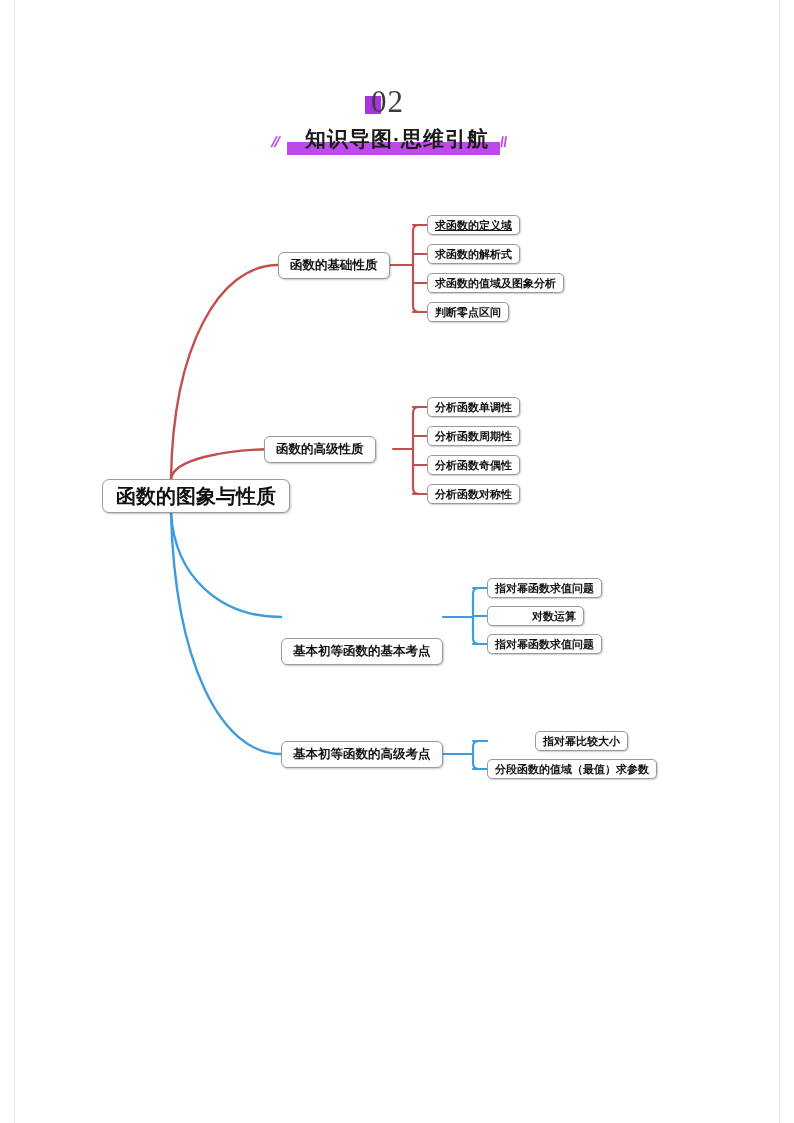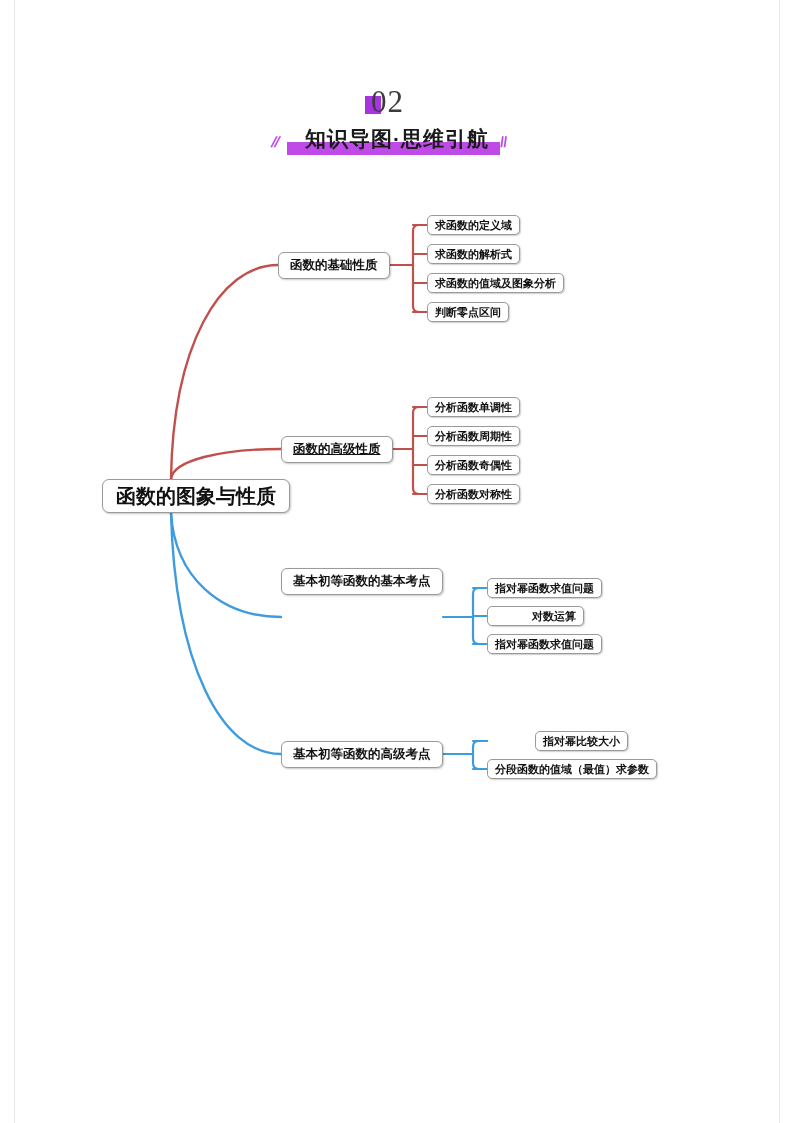--- a/index.html
+++ b/index.html
@@ -202,48 +202,48 @@
         L 473 763 Q 473 769 479 769 L 487 769" fill="none" stroke="#3e9bdd" stroke-width="2.2" stroke-linecap="round" stroke-linejoin="round"></path>
         <path d="M 443 754 L 473 754" fill="none" stroke="#3e9bdd" stroke-width="2.2" stroke-linecap="round" stroke-linejoin="round"></path>
       </svg>
     <div id="nodes">
         <div class="node node-root" style="left: 102px; top: 479px;">
           <span>函数的图象与性质</span>
         </div>
         <div class="node node-branch" style="left: 278px; top: 251.5px;">
           <span>函数的基础性质</span>
         </div>
-        <div class="node node-leaf" style="left: 427px; top: 215px;">
+        <div class="node node-leaf" style="left: 427px; top: 215px; text-decoration: underline;">
           <span>求函数的定义域</span>
         </div>
         <div class="node node-leaf" style="left: 427px; top: 244px;">
           <span>求函数的解析式</span>
         </div>
         <div class="node node-leaf" style="left: 427px; top: 273px;">
           <span>求函数的值域及图象分析</span>
         </div>
         <div class="node node-leaf" style="left: 427px; top: 302px;">
           <span>判断零点区间</span>
         </div>
-        <div class="node node-branch" style="left: 281px; top: 435.5px; text-decoration: underline;">
+        <div class="node node-branch" style="left: 264px; top: 435.5px;">
           <span>函数的高级性质</span>
         </div>
         <div class="node node-leaf" style="left: 427px; top: 397px;">
           <span>分析函数单调性</span>
         </div>
         <div class="node node-leaf" style="left: 427px; top: 426px;">
           <span>分析函数周期性</span>
         </div>
         <div class="node node-leaf" style="left: 427px; top: 455px;">
           <span>分析函数奇偶性</span>
         </div>
         <div class="node node-leaf" style="left: 427px; top: 484px;">
           <span>分析函数对称性</span>
         </div>
-        <div class="node node-branch" style="left: 281px; top: 568px;">
+        <div class="node node-branch" style="left: 281px; top: 638px;">
           <span>基本初等函数的基本考点</span>
         </div>
         <div class="node node-leaf" style="left: 487px; top: 578px; justify-content: center;">
           <span>指对幂函数求值问题</span>
         </div>
         <div class="node node-leaf" style="left: 487px; top: 606px; padding-left: 44px;">
           <span>对数运算</span>
         </div>
         <div class="node node-leaf" style="left: 487px; top: 634px;">
           <span>指对幂函数求值问题</span>

